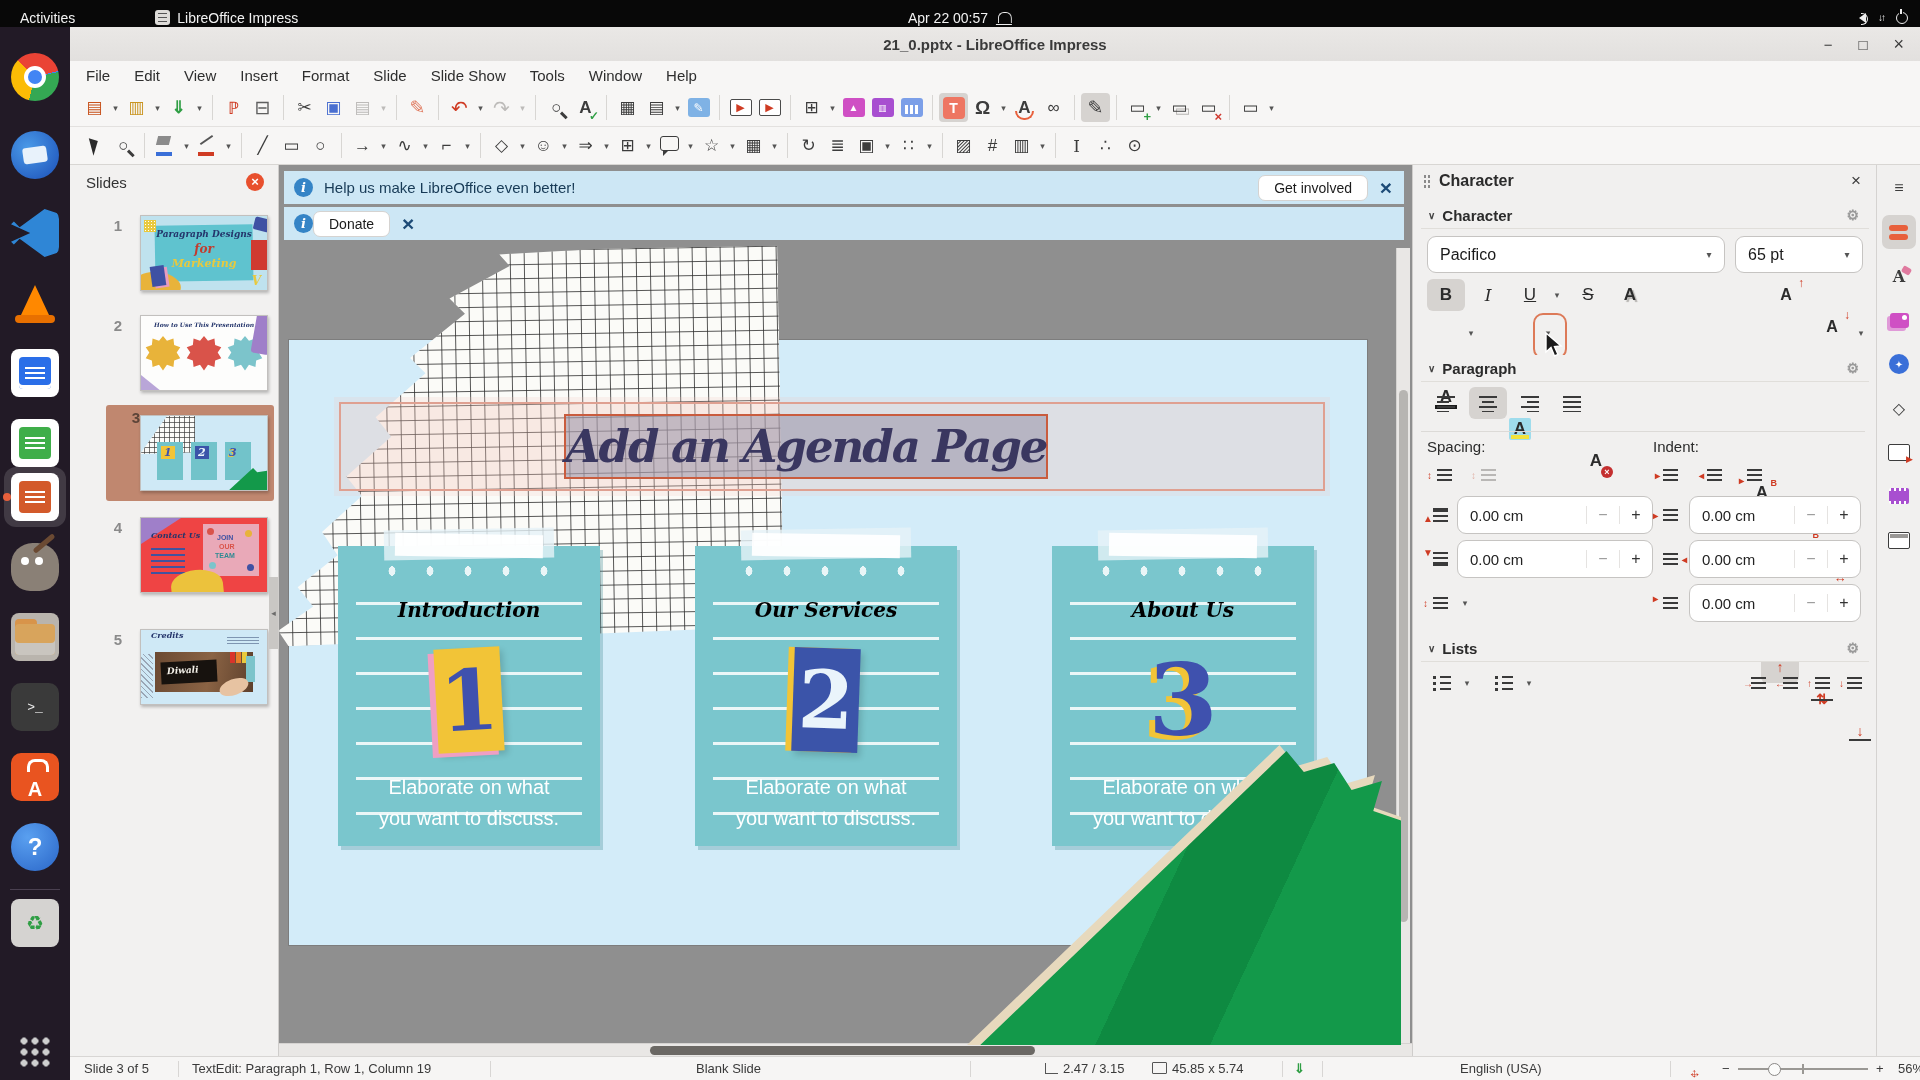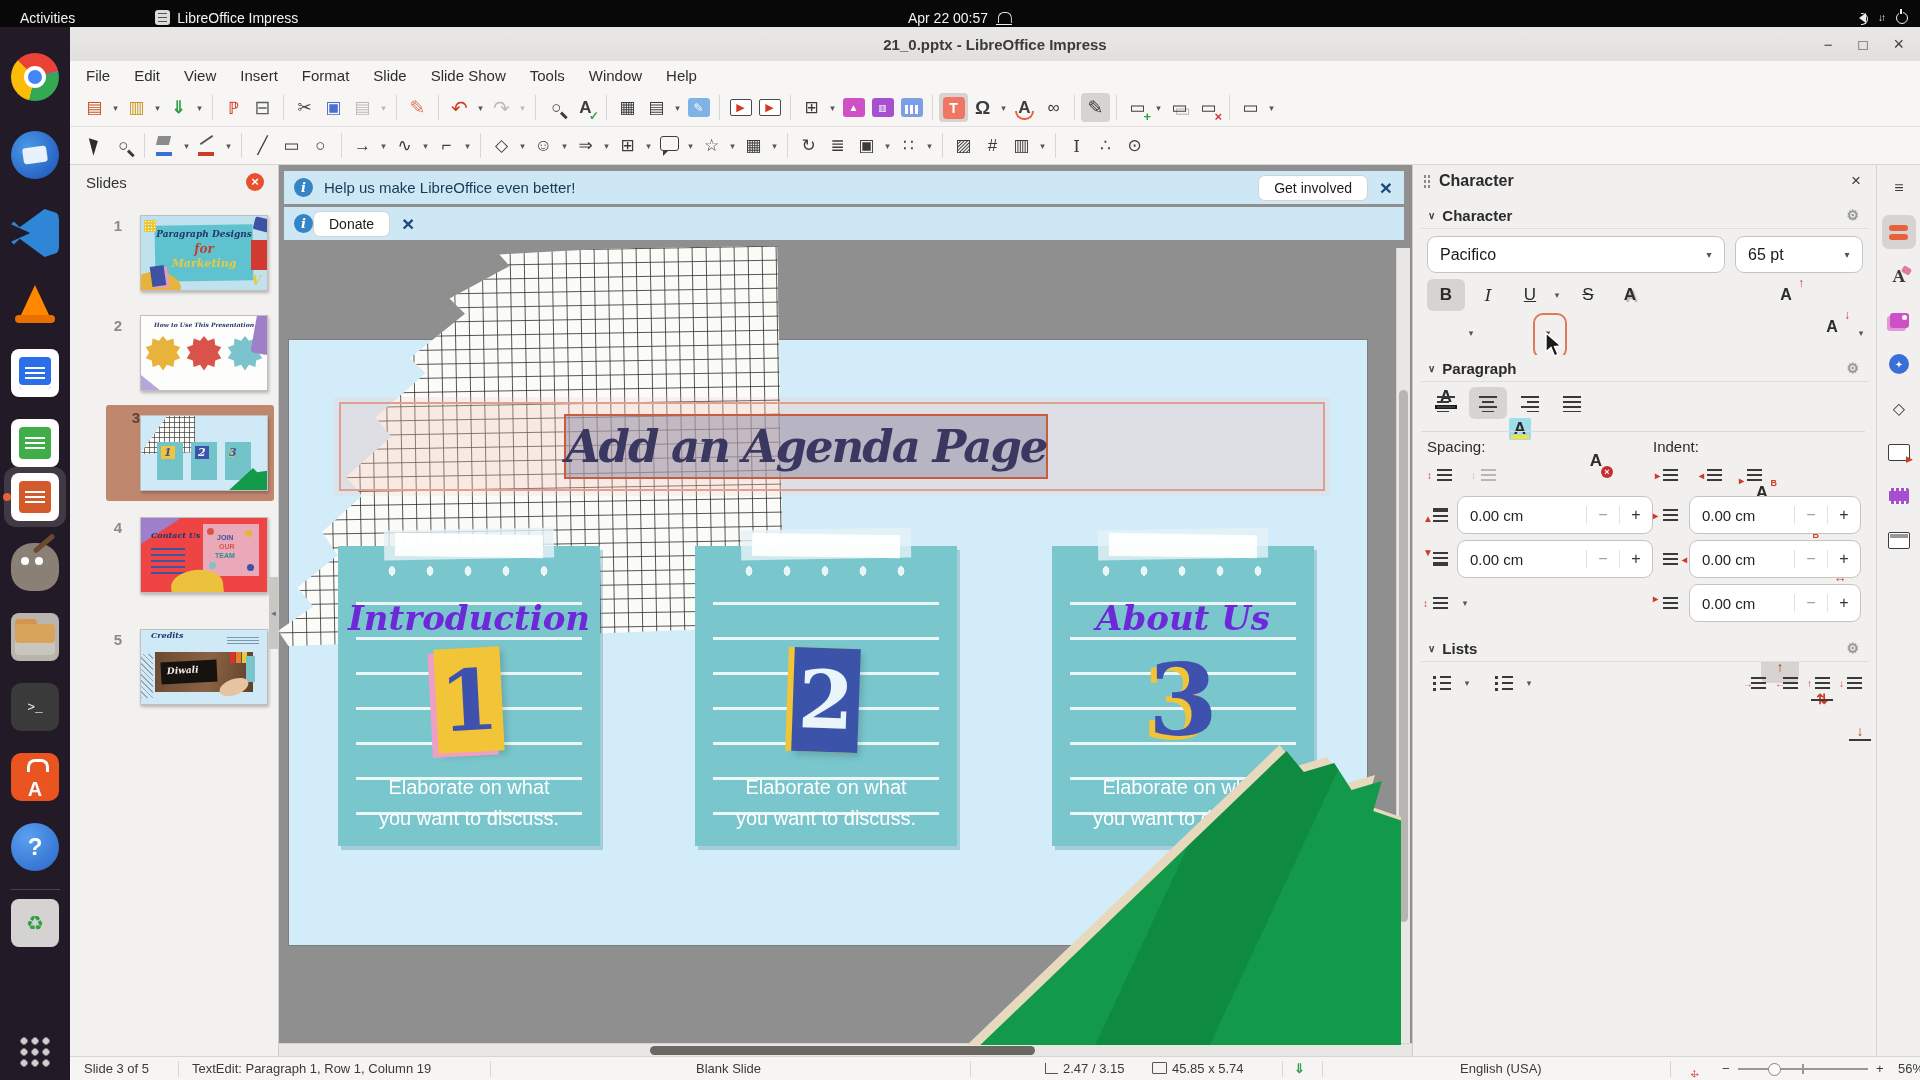--- a/index.html
+++ b/index.html
@@ -120,21 +120,21 @@
     clip-path:polygon(66% 0%,100% 0%,100% 97%,2% 100%,0% 96%,7% 90%,4% 85%,12% 77%,9% 71%,17% 62%,14% 57%,23% 47%,20% 42%,30% 31%,27% 27%,38% 16%,35% 12%,47% 4%,45% 1%)}
   #titleOuter{position:absolute;left:50px;top:62px;width:982px;height:85px;border:2px solid #dfa091;background:rgba(244,196,182,.32);box-shadow:0 0 0 5px rgba(244,196,182,.18);z-index:2}
   #titleInner{position:absolute;left:223px;top:10px;width:480px;height:61px;border:2px solid #c95c3e;background:rgba(152,146,168,.55);display:flex;align-items:center;justify-content:center}
   #titleText{font-family:"DejaVu Serif",serif;font-style:italic;font-weight:bold;font-size:45px;color:#3a3760;white-space:nowrap;letter-spacing:-2px}
   .note{position:absolute;top:206px;width:262px;height:300px;background:#7ac6cd;z-index:3;box-shadow:3px 4px 0 rgba(80,150,158,.35)}
   .note::before{content:"";position:absolute;left:18px;right:18px;top:56px;bottom:8px;background:repeating-linear-gradient(to bottom,rgba(255,255,255,.85) 0 3px,transparent 3px 35px)}
   .tapeA{position:absolute;left:50%;transform:translateX(-50%) rotate(-1deg);top:-17px;width:170px;height:30px;background:rgba(230,243,248,.8)}
   .tapeB{position:absolute;left:50%;transform:translateX(-50%) rotate(1deg);top:-12px;width:148px;height:23px;background:rgba(255,255,255,.92)}
   .holes{position:absolute;left:50%;transform:translateX(-50%);top:17px;width:192px;height:16px;
          background-image:radial-gradient(ellipse 5px 7px at center,#e9f5f7 69%,transparent 71%);background-size:38px 16px;background-repeat:repeat-x}
-  .nhead{position:absolute;top:52px;width:100%;text-align:center;font-family:"DejaVu Serif",serif;font-style:italic;font-weight:bold;font-size:34px;color:#6d28d9;z-index:2}
+  .nhead{position:absolute;top:52px;width:100%;text-align:center;font-family:"DejaVu Serif",serif;font-style:italic;font-weight:bold;font-size:20px;color:#000000;z-index:2}
   .nnum{position:absolute;top:102px;left:50%;transform:translateX(-50%);z-index:2}
   .ncard{width:66px;height:104px;display:flex;align-items:center;justify-content:center;font-family:"DejaVu Serif",serif;font-weight:bold}
   .nc1{background:#f2c437;box-shadow:-6px 4px 0 #ef9fc3,3px 4px 6px rgba(0,0,0,.15);transform:rotate(-3deg);color:#3f51ae;font-size:84px}
   .nc2{background:#3b54a9;box-shadow:-6px 0 0 #f2c437,3px 4px 6px rgba(0,0,0,.15);transform:rotate(2deg);color:#eaf4fb;font-size:80px}
   .nc3{color:#3f51ae;font-size:100px;text-shadow:-6px 4px 0 #f2c437}
   .ncap{position:absolute;top:226px;width:100%;text-align:center;font-size:20px;color:#fff;line-height:1.55;z-index:2}
   #greenwrap{position:absolute;left:678px;top:405px;width:434px;height:300px;z-index:4;overflow:hidden}
   .gshape{position:absolute;inset:0;clip-path:polygon(0% 100%,72% 0%,76% 7%,83% 4%,87% 13%,94% 10%,92% 20%,100% 24%,100% 100%)}
   .gedge{background:#e7d9bd}
   .gmain{background:linear-gradient(115deg,#13994a 0 45%,#0e8a41 45% 65%,#13994a 65%);transform:translate(7px,6px)}
@@ -529,20 +529,21 @@
           </div>
         <div class="ncap">
           <div>Elaborate on what</div>
             <div>you want to discuss.</div>
         </div>
       </div>
       <div class="note" style="left:406px">
         <div class="tapeA"></div>
           <div class="tapeB"></div>
         <div class="holes"></div>
+        <div class="nhead">Our Services</div>
         <div class="nnum">
             <div class="ncard nc2">
               <span>2</span>
             </div>
           </div>
         <div class="ncap">
           <div>Elaborate on what</div>
             <div>you want to discuss.</div>
         </div>
       </div>

